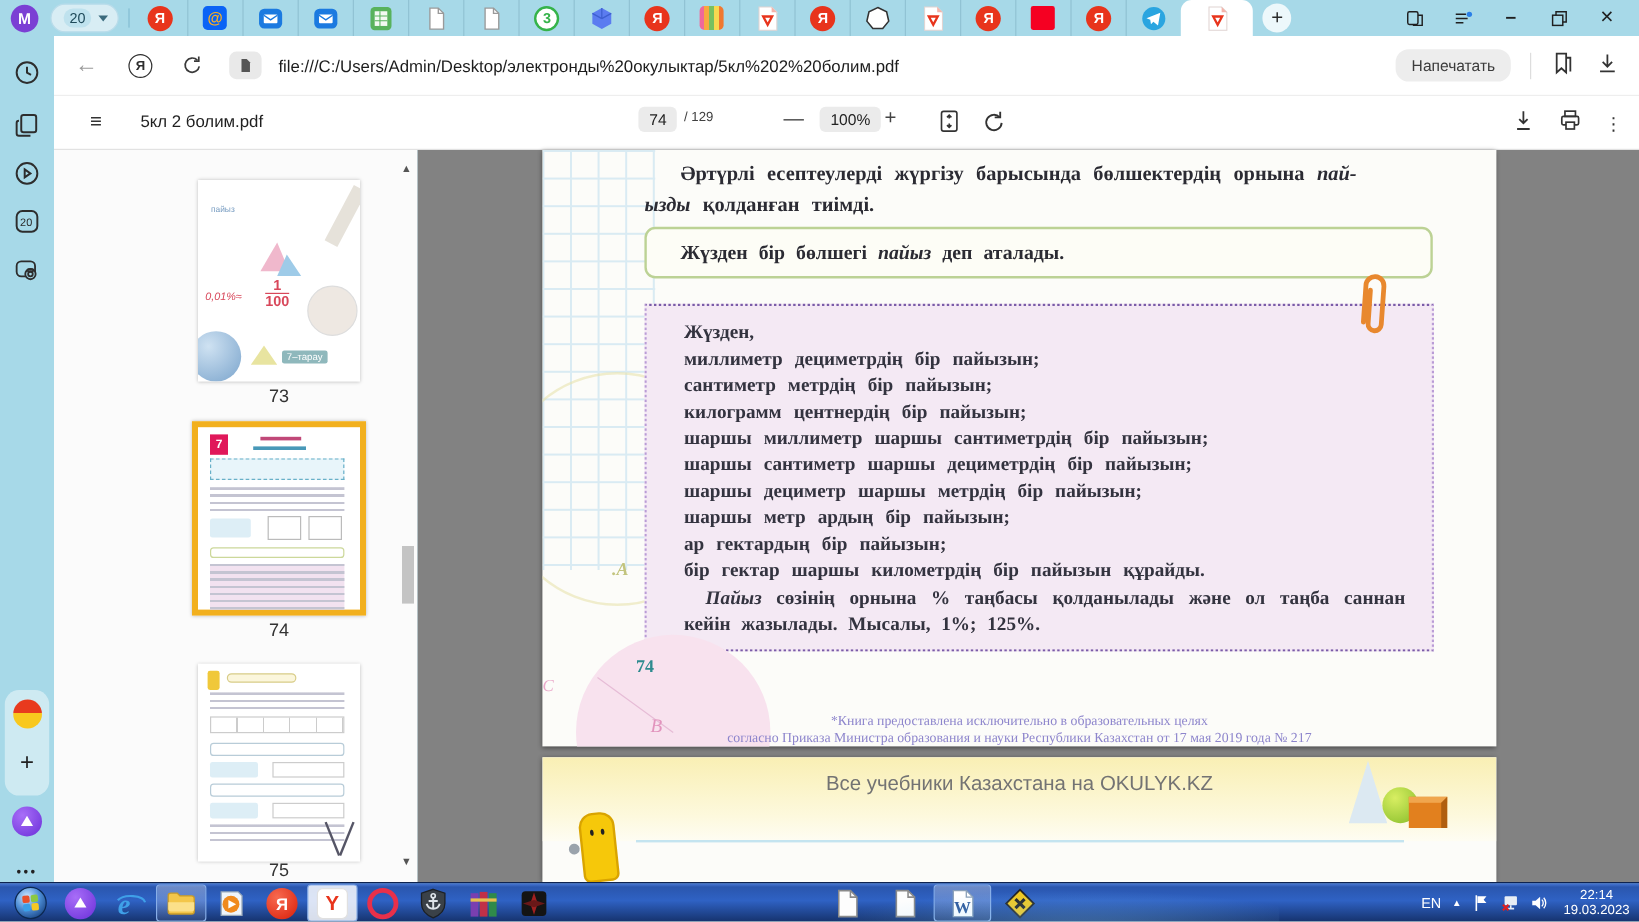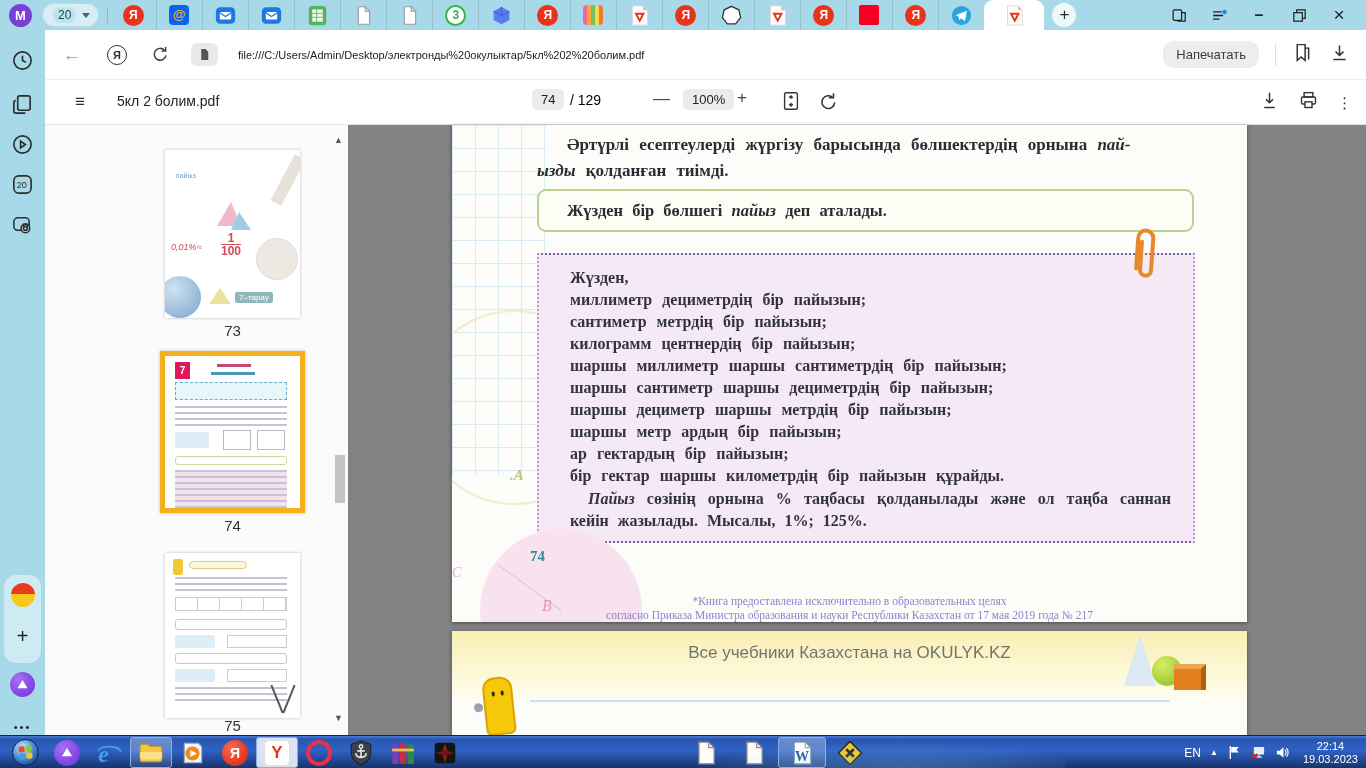--- a/index.html
+++ b/index.html
@@ -29,33 +29,33 @@
 
   
   .navbar { position:absolute; left:45px; top:30px; width:1321px; height:50px; background:#fff; display:flex; align-items:center; border-bottom:1px solid #eee; }
   .nbtn { width:26px; height:26px; display:flex; align-items:center; justify-content:center; }
   .back { color:#9a9a9a; font-size:19px; margin-left:14px; }
   .navya { width:20px; height:20px; border:1.6px solid #2e2e2e; border-radius:50%; font-size:11px; font-weight:bold; color:#2e2e2e; display:flex; align-items:center; justify-content:center; margin-left:22px; }
   .reload { margin-left:20px; }
   .reload svg{ width:19px;height:19px; }
   .filechip { margin-left:18px; width:27px; height:23px; background:#e9e9e9; border-radius:6px; display:flex; align-items:center; justify-content:center; }
   .filechip svg { width:13px; height:15px; }
-  .url { margin-left:20px; font-size:11px; color:#1c1c1c; white-space:nowrap; }
+  .url { margin-left:14px; font-size:14px; color:#1c1c1c; white-space:nowrap; }
   .nav-right { margin-left:auto; display:flex; align-items:center; gap:16px; padding-right:16px; }
   .printbtn { background:#ededed; border-radius:11px; padding:6px 13px; font-size:13px; color:#3c3c3c; }
   .vsep { width:1px; height:22px; background:#ddd; }
   .nicon svg { width:21px; height:21px; }
 
   
   .pdfbar { position:absolute; left:45px; top:80px; width:1321px; height:45px; background:#fff; border-bottom:1px solid #e2e2e2; }
   .pdfbar .inner { position:relative; width:100%; height:100%; }
   .hamb { position:absolute; left:30px; top:12px; font-size:17px; color:#333; }
   .fname { position:absolute; left:72px; top:13px; font-size:14px; color:#1f1f1f; }
   .pgbox { position:absolute; left:487px; top:9px; background:#ebebeb; border-radius:5px; padding:3px 9px; font-size:13px; color:#222; }
-  .pgtotal { position:absolute; left:525px; top:12px; font-size:14px; color:#000000; }
+  .pgtotal { position:absolute; left:525px; top:12px; font-size:11px; color:#404040; }
   .zminus { position:absolute; left:608px; top:9px; font-size:17px; color:#444; }
   .zbox { position:absolute; left:638px; top:9px; background:#ebebeb; border-radius:5px; padding:3px 9px; font-size:13px; color:#222; }
   .zplus { position:absolute; left:692px; top:8px; font-size:17px; color:#444; }
   .fiticon { position:absolute; left:735px; top:10px; }
   .roticon { position:absolute; left:772px; top:10px; }
   .fiticon svg,.roticon svg{ width:22px; height:22px; }
   .pdfr { position:absolute; right:14px; top:10px; display:flex; gap:18px; align-items:center; }
   .pdfr svg { width:21px; height:21px; }
   .dots3 { font-size:15px; color:#333; letter-spacing:0; }
 

